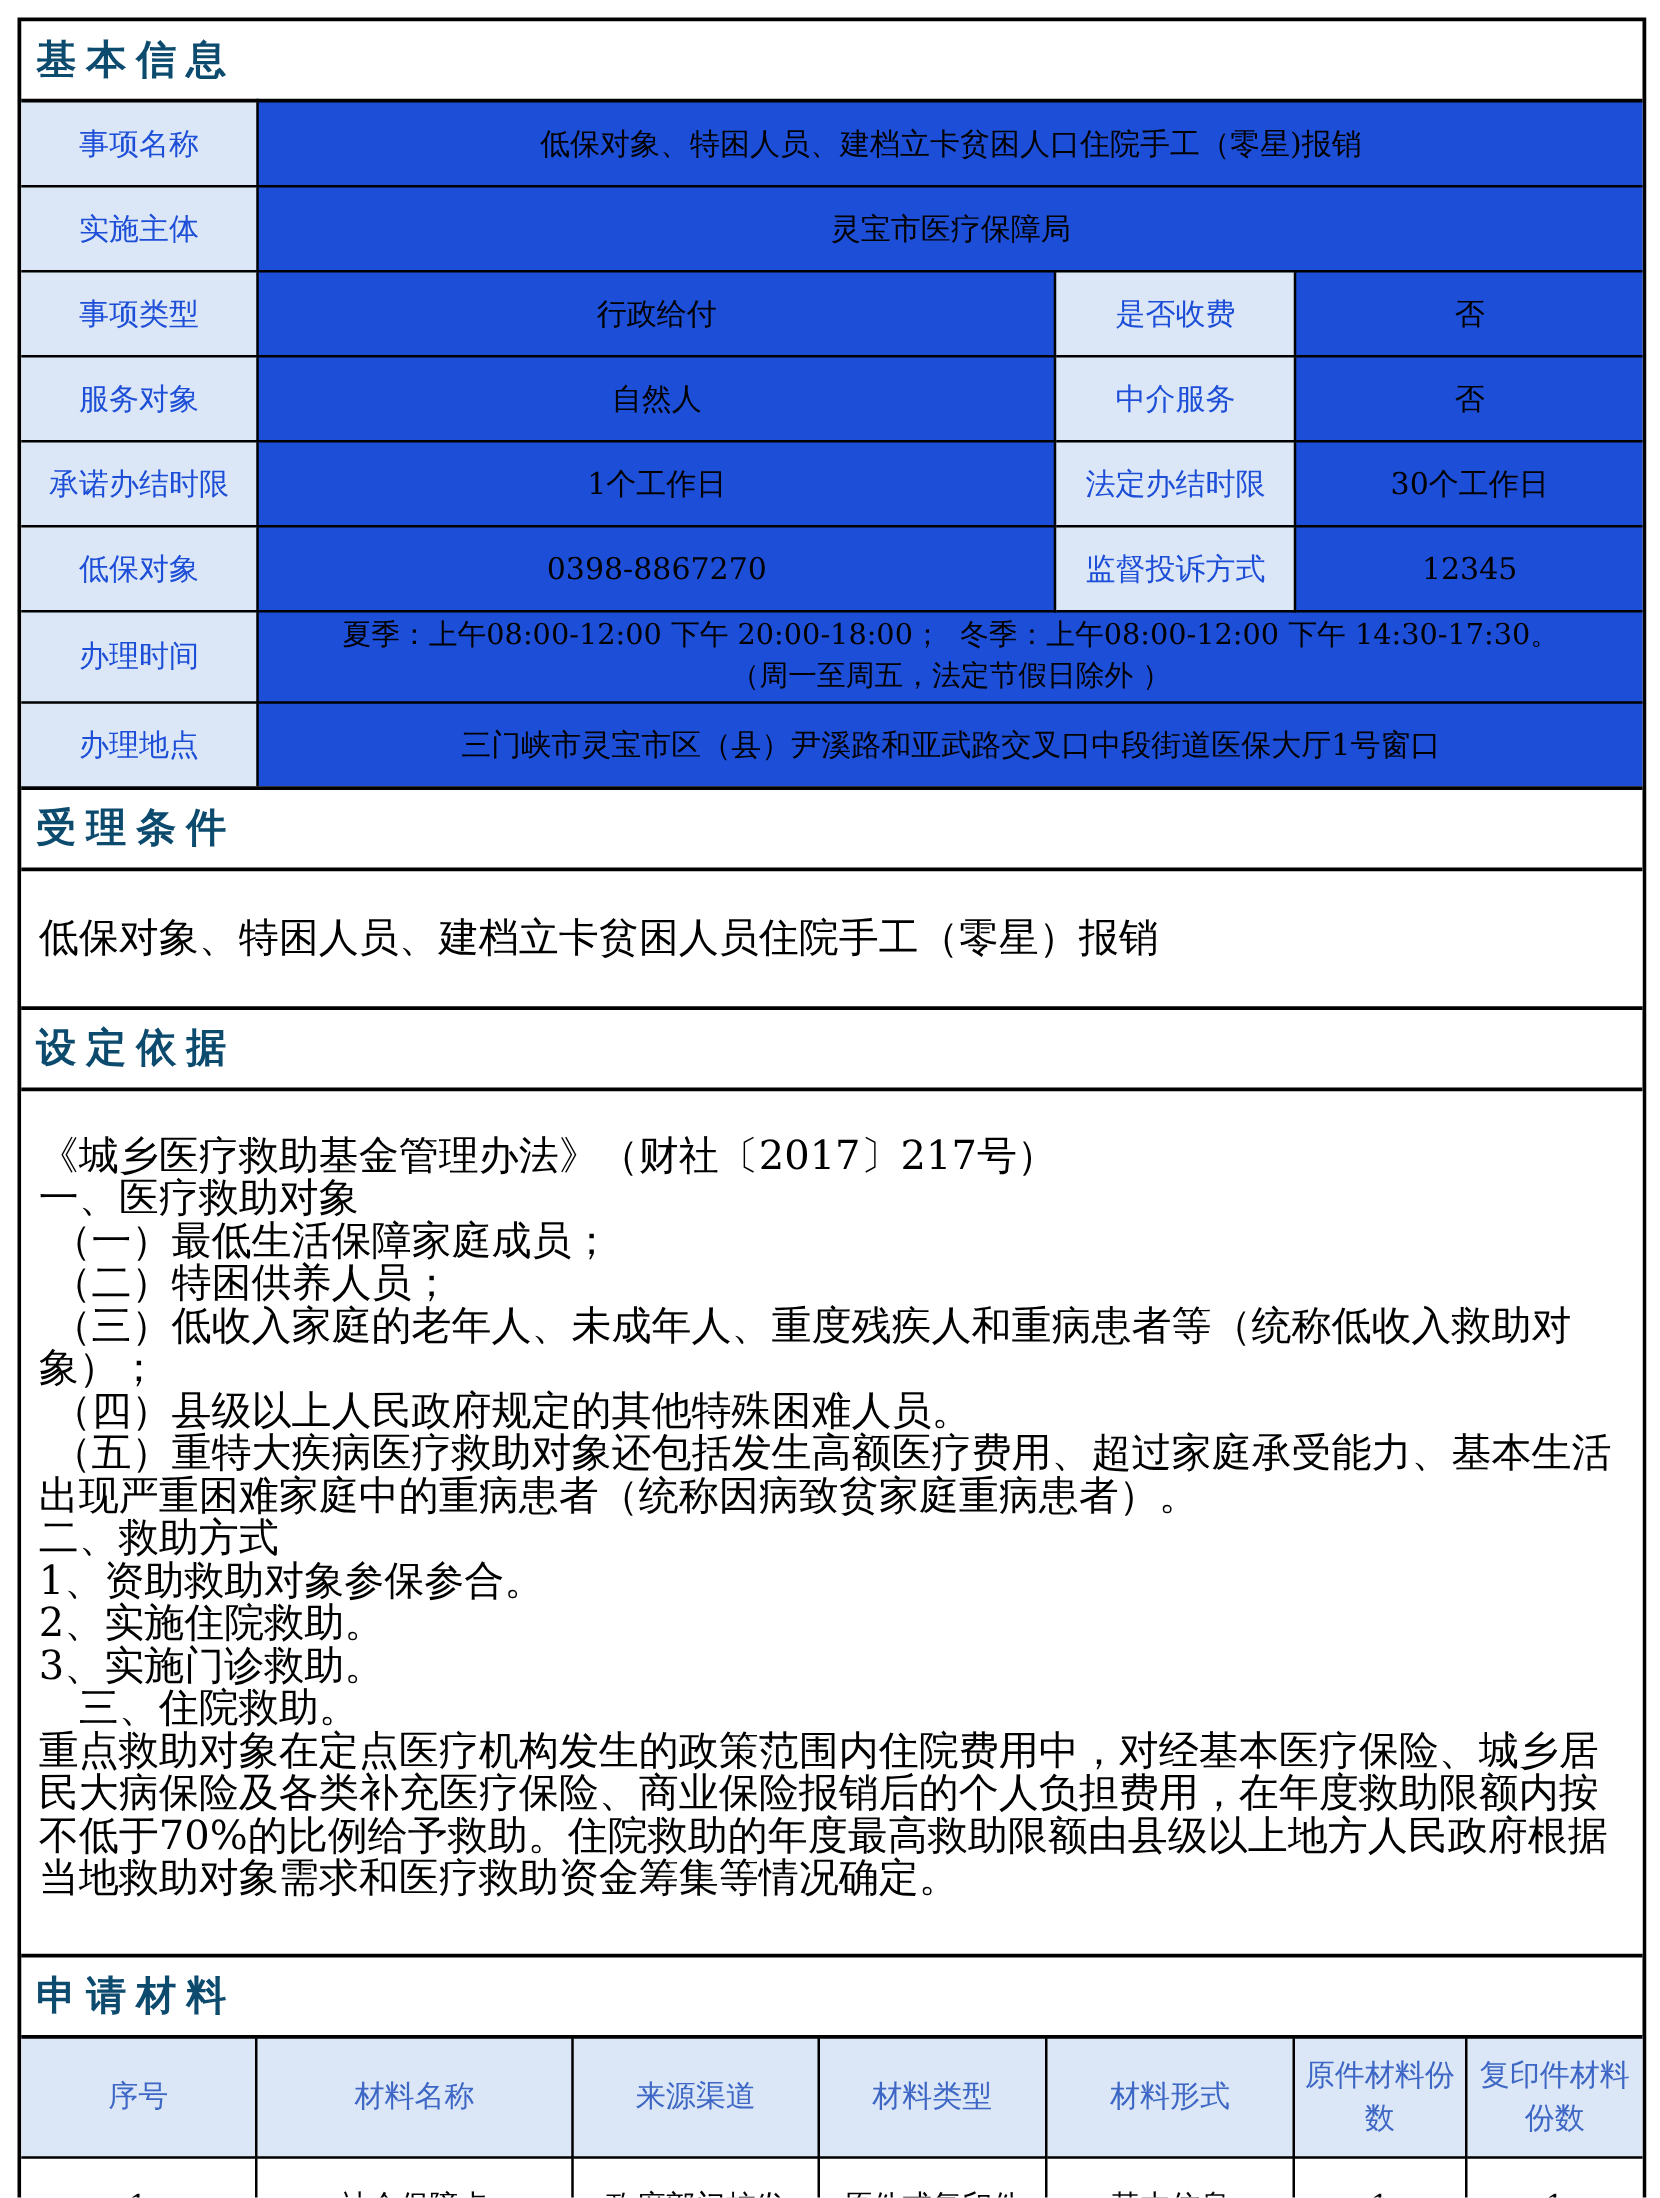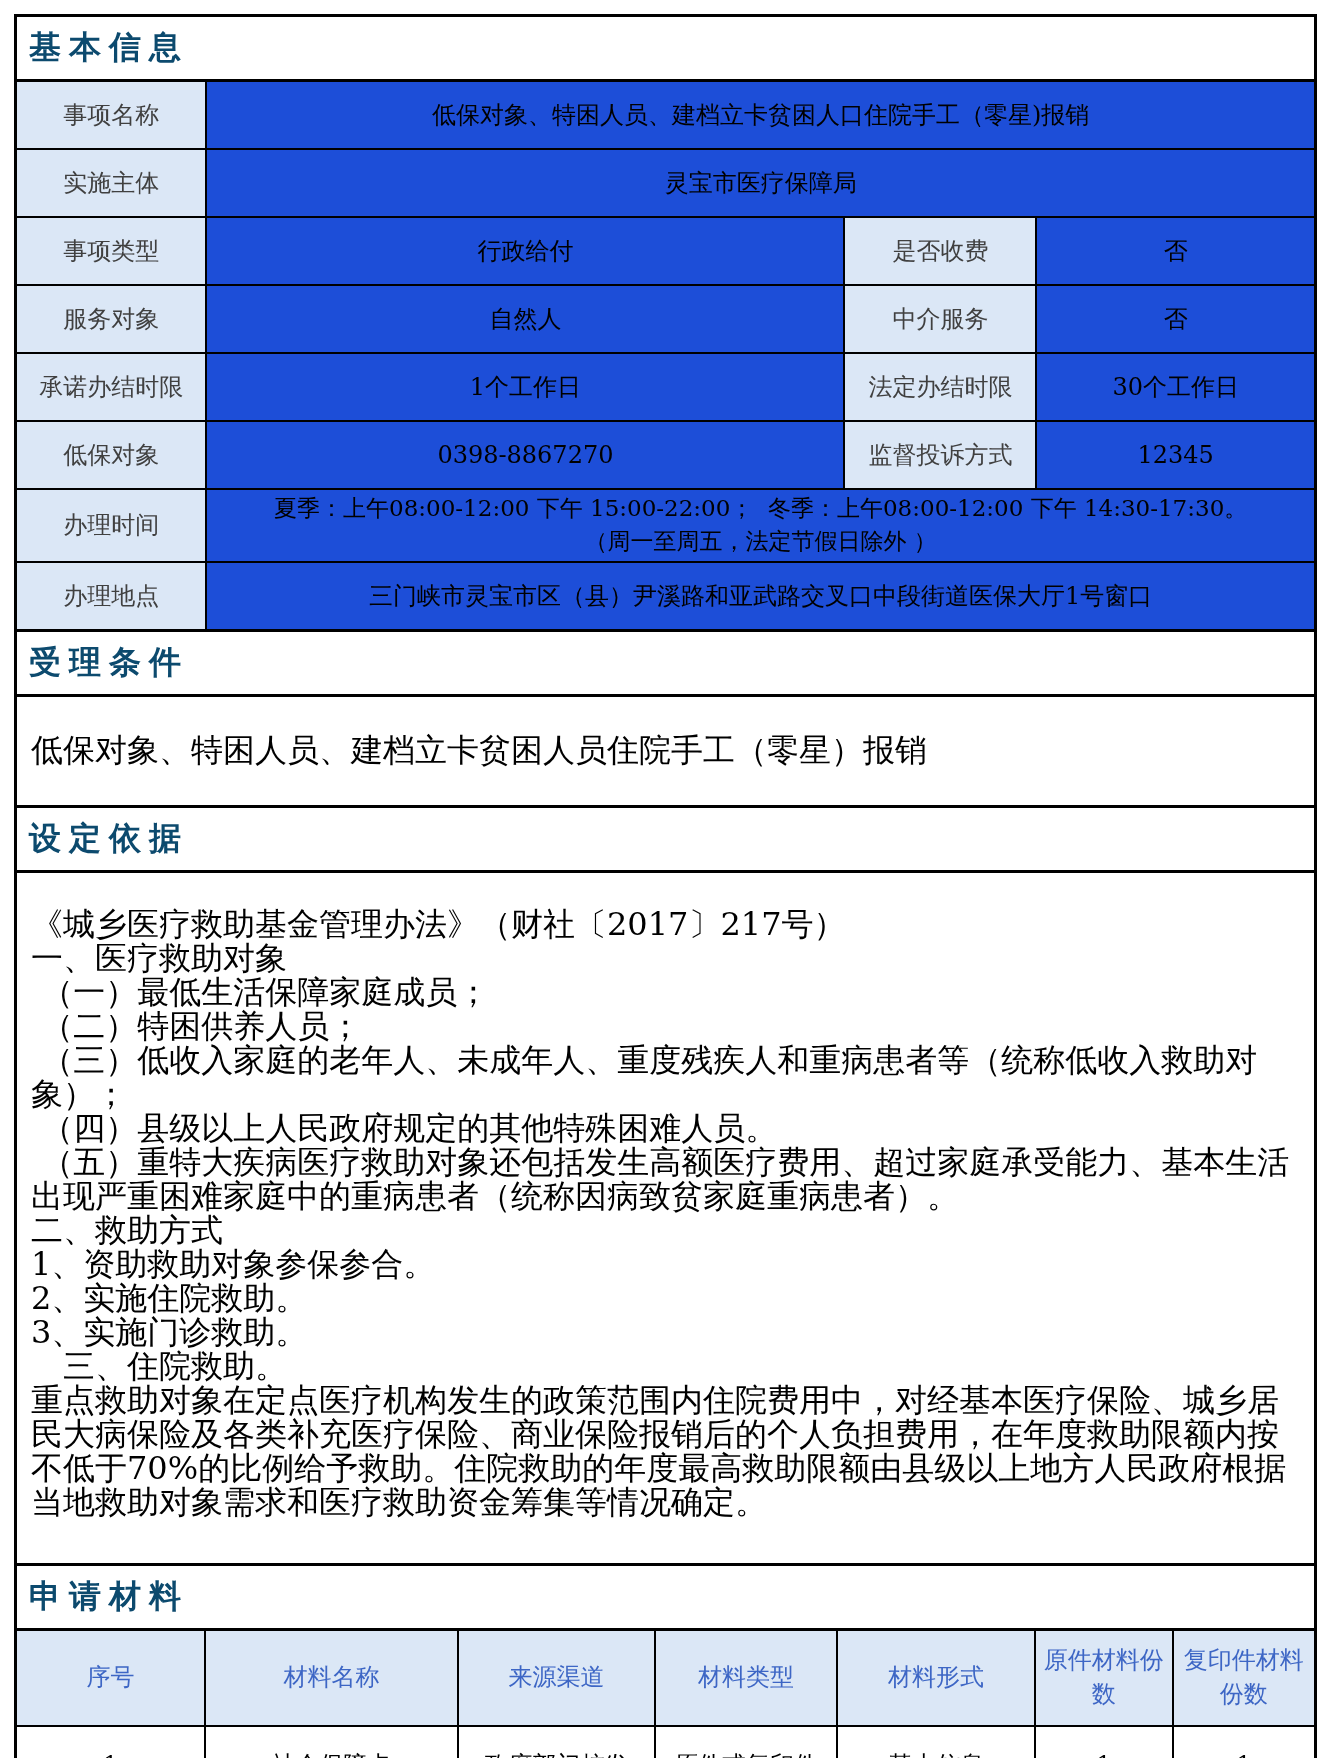--- a/index.html
+++ b/index.html
@@ -34,21 +34,21 @@
   table {
     width: 100%;
     border-collapse: collapse;
     border: hidden; 
     table-layout: fixed;
   }
   td, th { border: 2px solid #000000; }
 
   .lbl {
     background: #dbe7f6;
-    color: #404040;
+    color: #1d4ed8;
     text-align: center;
     font-size: 24px;
     padding: 2px 6px;
   }
   .val {
     background: #1d4ed8;
     text-align: center;
     font-size: 24px;
     padding: 2px 10px;
   }
@@ -135,21 +135,21 @@
         <td class="val">30个工作日</td>
       </tr>
       <tr>
         <td class="lbl">低保对象</td>
         <td class="val">0398-8867270</td>
         <td class="lbl">监督投诉方式</td>
         <td class="val">12345</td>
       </tr>
       <tr>
         <td class="lbl">办理时间</td>
-        <td class="val time-val" colspan="3">夏季：上午08:00-12:00 下午 15:00-22:00；  冬季：上午08:00-12:00 下午 14:30-17:30。
+        <td class="val time-val" colspan="3">夏季：上午08:00-12:00 下午 20:00-18:00；  冬季：上午08:00-12:00 下午 14:30-17:30。
 （周一至周五，法定节假日除外 ）</td>
       </tr>
       <tr>
         <td class="lbl">办理地点</td>
         <td class="val" colspan="3">三门峡市灵宝市区（县）尹溪路和亚武路交叉口中段街道医保大厅1号窗口</td>
       </tr>
     </tbody>
   </table>
 
   <div class="section-title">

